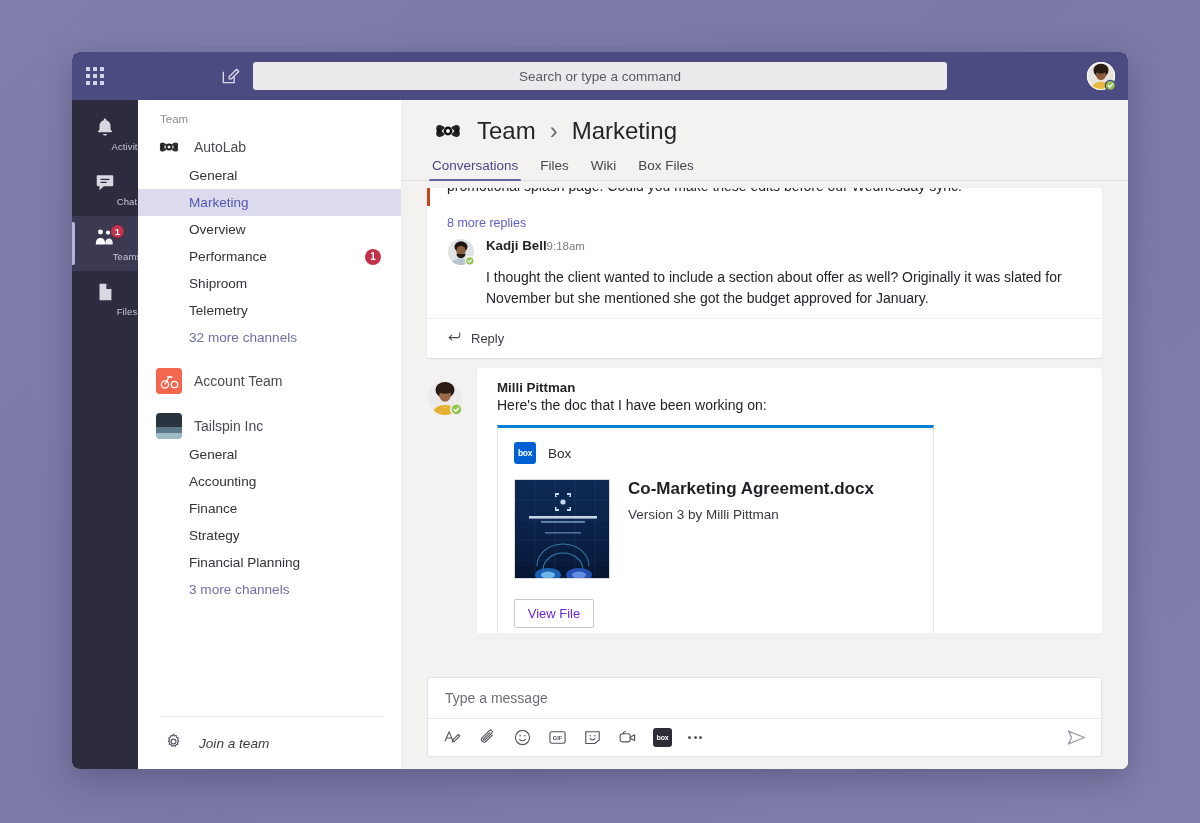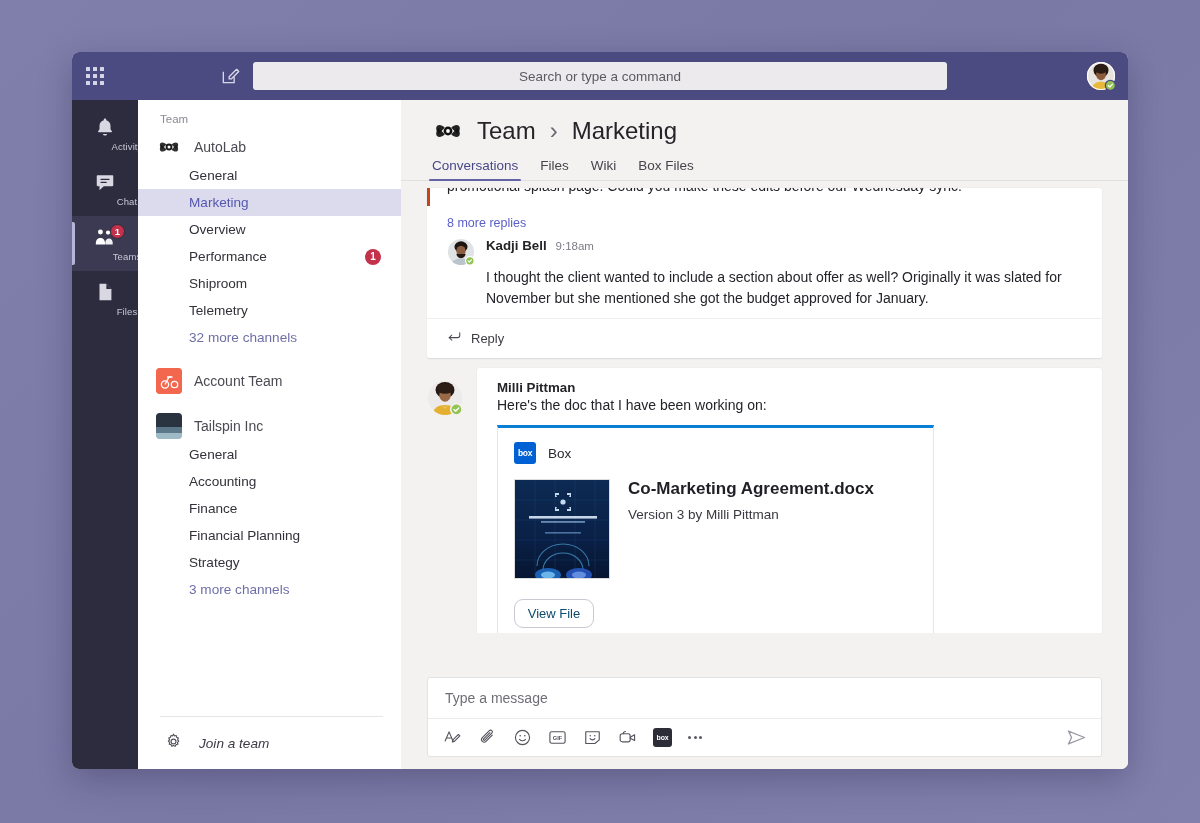--- a/index.html
+++ b/index.html
@@ -188,21 +188,21 @@
     width: 3px; background: #c4451c;
   }
   .clipped-inner { position: relative; top: -10px; }
   .more-replies {
     font-size: 12.5px; color: #5b5fc7;
     padding: 10px 0 4px 20px; cursor: pointer;
   }
   .reply-block { display: flex; gap: 11px; padding: 4px 20px 0 20px; }
   .msg-avatar { width: 28px; height: 28px; flex: 0 0 28px; position: relative; }
   .msg-body { flex: 1; min-width: 0; }
-  .msg-meta { display: flex; align-items: baseline; gap: 9px; }
+  .msg-meta { display: flex; align-items: baseline; gap: 0; }
   .msg-author { font-size: 13.3px; font-weight: bold; color: #252428; }
   .msg-time { font-size: 11.5px; color: #7c7c86; }
   .msg-text { font-size: 14px; line-height: 1.5; color: #24232a; margin-top: 14px; }
   .reply-bar {
     display: flex; align-items: center; gap: 9px;
     padding: 10px 20px 11px 20px;
     border-top: 1px solid #f0eff0;
     margin-top: 9px;
     font-size: 13px; color: #3d3c43; cursor: pointer;
   }
@@ -238,22 +238,22 @@
   .doc-thumb {
     width: 96px; height: 100px; flex: 0 0 96px;
     border: 1px solid #dedddd; overflow: hidden;
     position: relative; background: #0a1c3d;
   }
   .doc-title { font-size: 17px; font-weight: bold; color: #201f25; }
   .doc-sub { font-size: 13.5px; color: #3a3941; margin-top: 8px; }
   .view-file {
     margin: 20px 16px 18px 16px;
     width: 80px; height: 29px;
-    border: 1px solid #c9c8d4; border-radius: 9px;
-    background: #fff; color: #0c4a6e;
+    border: 1px solid #c9c8d4; border-radius: 2px;
+    background: #fff; color: #6d28d9;
     font-size: 13px; font-family: inherit;
     display: flex; align-items: center; justify-content: center;
     cursor: pointer;
   }
 
   
   .composer-wrap { flex: 0 0 auto; padding: 0 26px 12px 26px; margin-top: 44px; }
   .composer {
     background: #fff; border: 1px solid #e4e3e4; border-radius: 3px;
   }
@@ -450,24 +450,24 @@
         <div class="channel">
           <span>General</span>
         </div>
         <div class="channel">
           <span>Accounting</span>
         </div>
         <div class="channel">
           <span>Finance</span>
         </div>
         <div class="channel">
+          <span>Strategy</span>
+        </div>
+        <div class="channel">
           <span>Financial Planning</span>
-        </div>
-        <div class="channel">
-          <span>Strategy</span>
         </div>
         <div class="channel more">
           <span>3 more channels</span>
         </div>
       </div>
 
       <div class="sidebar-foot">
         <div class="join-team">
           <span>
             <svg viewBox="0 0 24 24" width="19" height="19" fill="none" stroke="#56555f" stroke-width="1.5">

